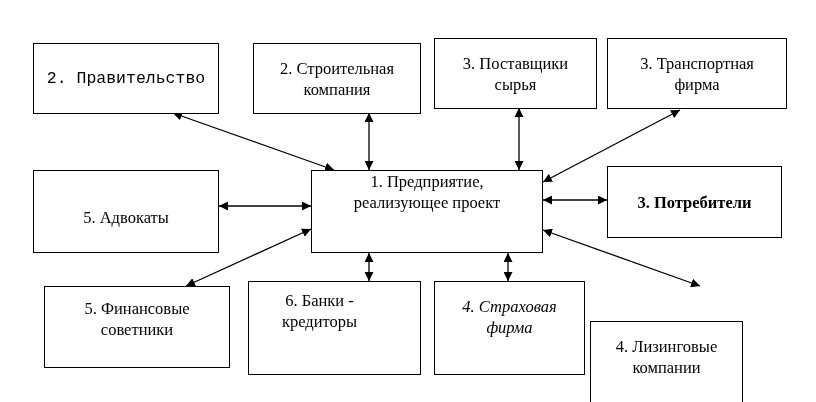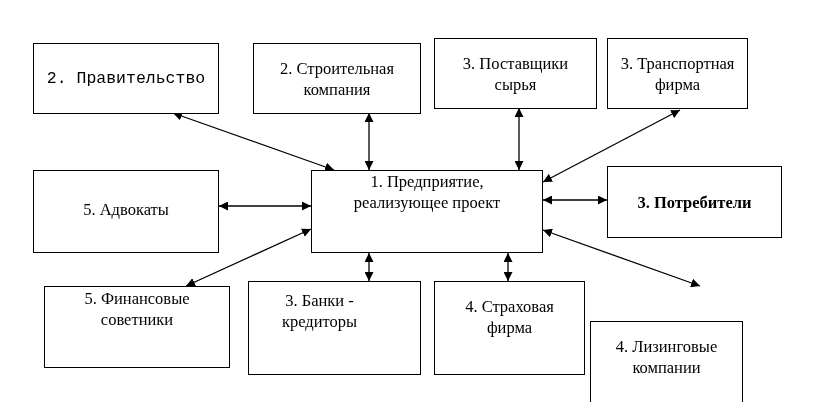--- a/index.html
+++ b/index.html
@@ -39,42 +39,42 @@
   <span class="lbl">2. Правительство</span>
 </div>
 <div class="box mid" style="left:253px;top:43px;width:168px;height:71px;">
   <span class="lbl">2. Строительная
 компания</span>
 </div>
 <div class="box top" style="left:434px;top:38px;width:163px;height:71px;">
   <span class="lbl">3. Поставщики
 сырья</span>
 </div>
-<div class="box top" style="left:607px;top:38px;width:141px;height:71px;">
+<div class="box top" style="left:607px;top:38px;width:180px;height:71px;">
   <span class="lbl">3. Транспортная
 фирма</span>
 </div>
-<div class="box" style="left:33px;top:170px;width:186px;height:83px;padding-top:28px;">
+<div class="box" style="left:33px;top:170px;width:186px;height:83px;padding-top:36px;">
   <span class="lbl">5. Адвокаты</span>
 </div>
 <div class="box" style="left:311px;top:170px;width:232px;height:83px;">
   <span class="lbl">1. Предприятие,
 реализующее проект</span>
 </div>
 <div class="box mid" style="left:607px;top:166px;width:175px;height:72px;font-weight:bold;">
   <span class="lbl">3. Потребители</span>
 </div>
-<div class="box" style="left:44px;top:286px;width:186px;height:82px;padding-top:1px;">
+<div class="box" style="left:44px;top:286px;width:186px;height:82px;padding-top:11px;">
   <span class="lbl">5. Финансовые
 советники</span>
 </div>
 <div class="box" style="left:248px;top:281px;width:173px;height:94px;padding-top:8px;padding-right:30px;">
-  <span class="lbl">3. Банки -
+  <span class="lbl">6. Банки -
 кредиторы</span>
 </div>
-<div class="box top" style="left:434px;top:281px;width:151px;height:94px;">
+<div class="box top" style="left:434px;top:281px;width:151px;height:94px;font-style:italic;">
   <span class="lbl">4. Страховая
 фирма</span>
 </div>
 <div class="box top" style="left:590px;top:281px;width:153px;height:94px;margin-top:40px;">
   <span class="lbl">4. Лизинговые
 компании</span>
 </div>
 
 </body></html>

